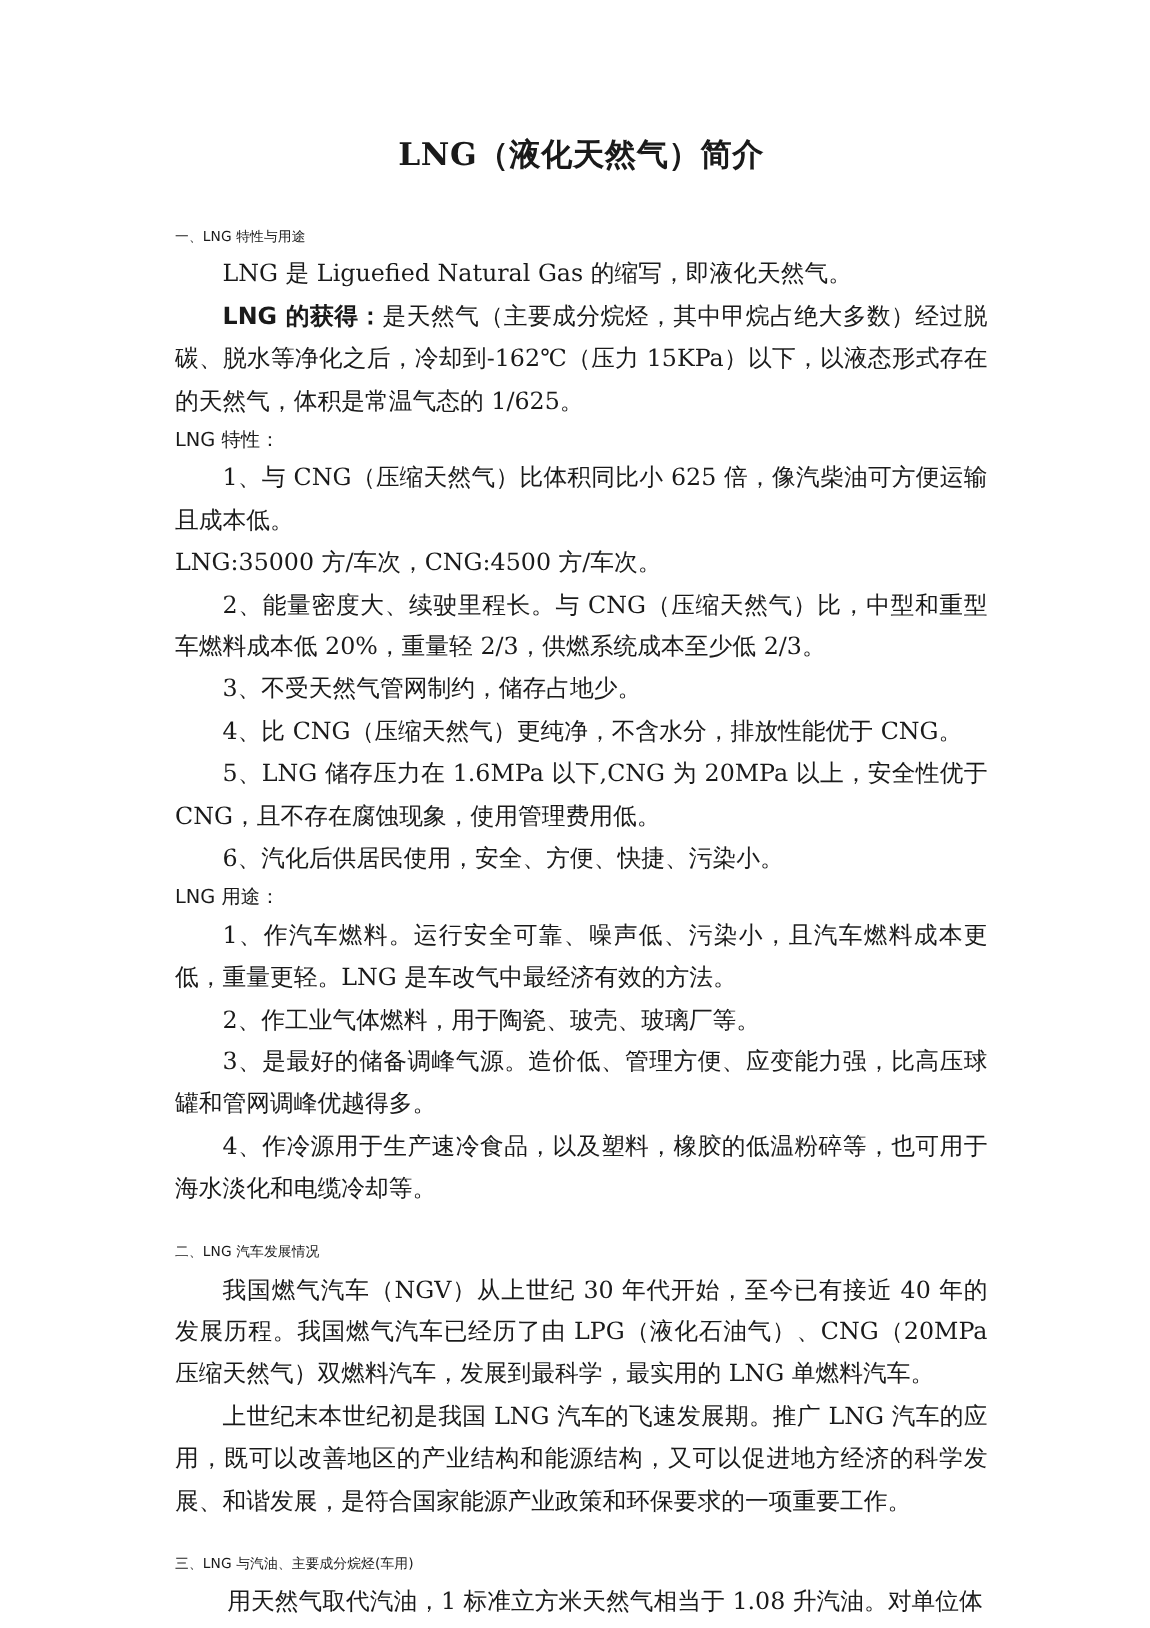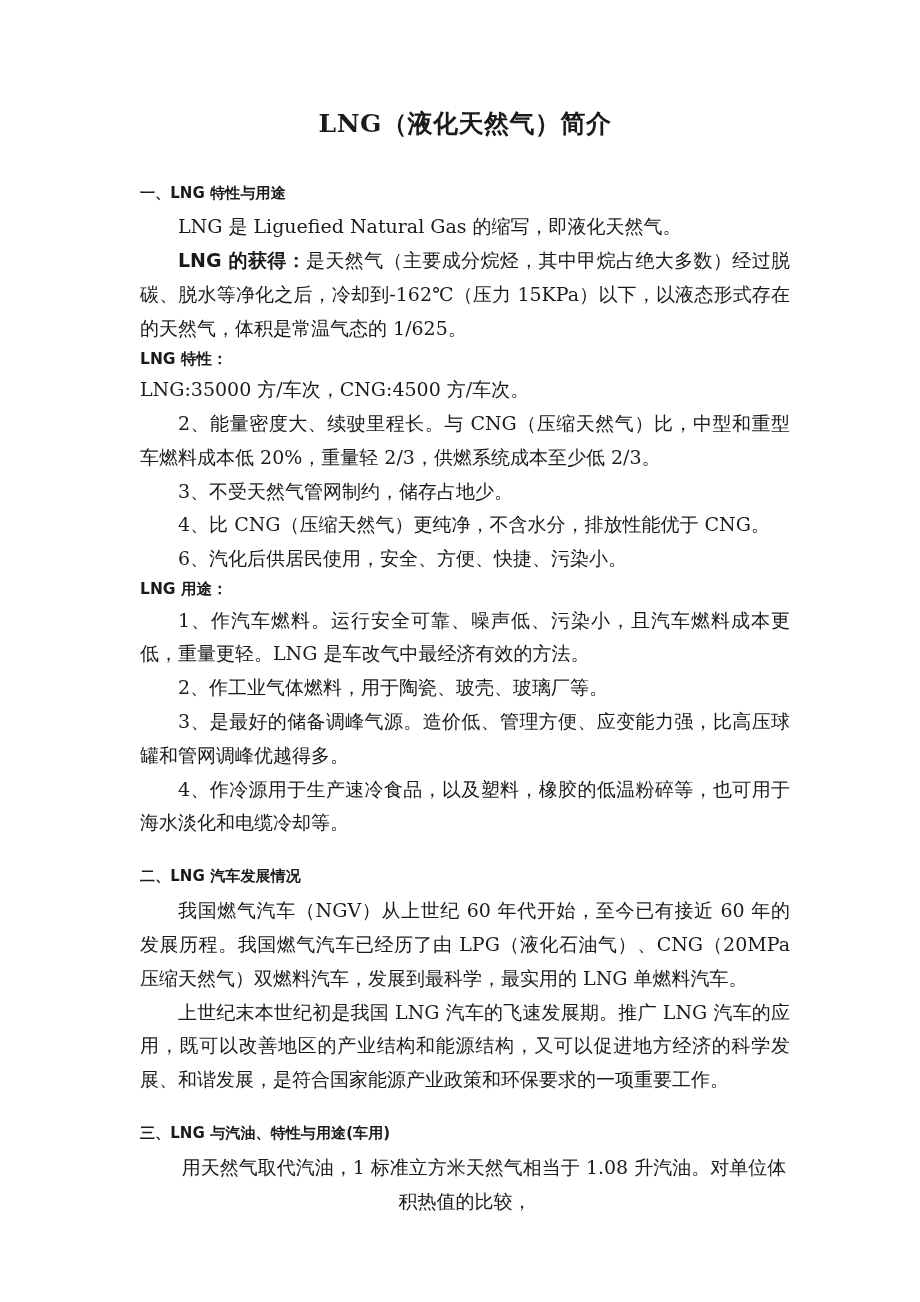--- a/index.html
+++ b/index.html
@@ -25,33 +25,33 @@
   .doc-title {
     text-align: center;
     font-size: 25px;
     font-weight: 700;
     letter-spacing: 0.5px;
     margin: 0 0 40px 0;
     line-height: 1.3;
     font-family: "DejaVu Serif", "Liberation Serif", serif;
   }
   .section-heading {
-    font-size: 15px;
-    font-weight: 700;
+    font-size: 11px;
+    font-weight: 400;
     margin: 0 0 4px 0;
     line-height: 1.72;
     font-family: "DejaVu Sans", "Liberation Sans", sans-serif;
     letter-spacing: 0.1px;
   }
   .section-heading.spaced {
     margin-top: 24px;
   }
   .sub-heading {
     font-size: 15.5px;
-    font-weight: 700;
+    font-weight: 400;
     margin: 0;
     line-height: 1.78;
     font-family: "DejaVu Sans", "Liberation Sans", sans-serif;
   }
   p.body-text {
     font-size: 19px;
     line-height: 1.78;
     margin: 0;
     text-align: justify;
     text-justify: inter-ideograph;
@@ -82,40 +82,42 @@
 
   <div class="section">
     <div class="section-heading">一、LNG 特性与用途</div>
 
     <p class="body-text"><span>LNG 是 Liguefied Natural Gas 的缩写，即液化天然气。</span></p>
 
     <p class="body-text"><span class="lead-bold">LNG 的获得：</span><span>是天然气（主要成分烷烃，其中甲烷占绝大多数）经过脱碳、脱水等净化之后，冷却到-162℃（压力 15KPa）以下，以液态形式存在的天然气，体积是常温气态的 1/625。</span></p>
 
     <div class="sub-heading">LNG 特性：</div>
 
+    <p class="body-text">1、与 CNG（压缩天然气）比体积同比小 625 倍，像汽柴油可方便运输且成本低。</p>
     <p class="body-text no-indent">LNG:35000 方/车次，CNG:4500 方/车次。</p>
     <p class="body-text">2、能量密度大、续驶里程长。与 CNG（压缩天然气）比，中型和重型车燃料成本低 20%，重量轻 2/3，供燃系统成本至少低 2/3。</p>
     <p class="body-text">3、不受天然气管网制约，储存占地少。</p>
     <p class="body-text">4、比 CNG（压缩天然气）更纯净，不含水分，排放性能优于 CNG。</p>
+    <p class="body-text">5、LNG 储存压力在 1.6MPa 以下,CNG 为 20MPa 以上，安全性优于 CNG，且不存在腐蚀现象，使用管理费用低。</p>
     <p class="body-text">6、汽化后供居民使用，安全、方便、快捷、污染小。</p>
 
     <div class="sub-heading">LNG 用途：</div>
 
     <p class="body-text">1、作汽车燃料。运行安全可靠、噪声低、污染小，且汽车燃料成本更低，重量更轻。LNG 是车改气中最经济有效的方法。</p>
     <p class="body-text">2、作工业气体燃料，用于陶瓷、玻壳、玻璃厂等。</p>
     <p class="body-text">3、是最好的储备调峰气源。造价低、管理方便、应变能力强，比高压球罐和管网调峰优越得多。</p>
     <p class="body-text">4、作冷源用于生产速冷食品，以及塑料，橡胶的低温粉碎等，也可用于海水淡化和电缆冷却等。</p>
   </div>
 
   <div class="section">
     <div class="section-heading spaced">二、LNG 汽车发展情况</div>
 
-    <p class="body-text">我国燃气汽车（NGV）从上世纪 60 年代开始，至今已有接近 60 年的发展历程。我国燃气汽车已经历了由 LPG（液化石油气）、CNG（20MPa 压缩天然气）双燃料汽车，发展到最科学，最实用的 LNG 单燃料汽车。</p>
+    <p class="body-text">我国燃气汽车（NGV）从上世纪 30 年代开始，至今已有接近 40 年的发展历程。我国燃气汽车已经历了由 LPG（液化石油气）、CNG（20MPa 压缩天然气）双燃料汽车，发展到最科学，最实用的 LNG 单燃料汽车。</p>
     <p class="body-text">上世纪末本世纪初是我国 LNG 汽车的飞速发展期。推广 LNG 汽车的应用，既可以改善地区的产业结构和能源结构，又可以促进地方经济的科学发展、和谐发展，是符合国家能源产业政策和环保要求的一项重要工作。</p>
   </div>
 
   <div class="section">
-    <div class="section-heading spaced">三、LNG 与汽油、特性与用途(车用)</div>
+    <div class="section-heading spaced">三、LNG 与汽油、主要成分烷烃(车用)</div>
 
     <p class="body-text tight">用天然气取代汽油，1 标准立方米天然气相当于 1.08 升汽油。对单位体积热值的比较，</p>
   </div>
 
 </div>
 
 </body></html>

